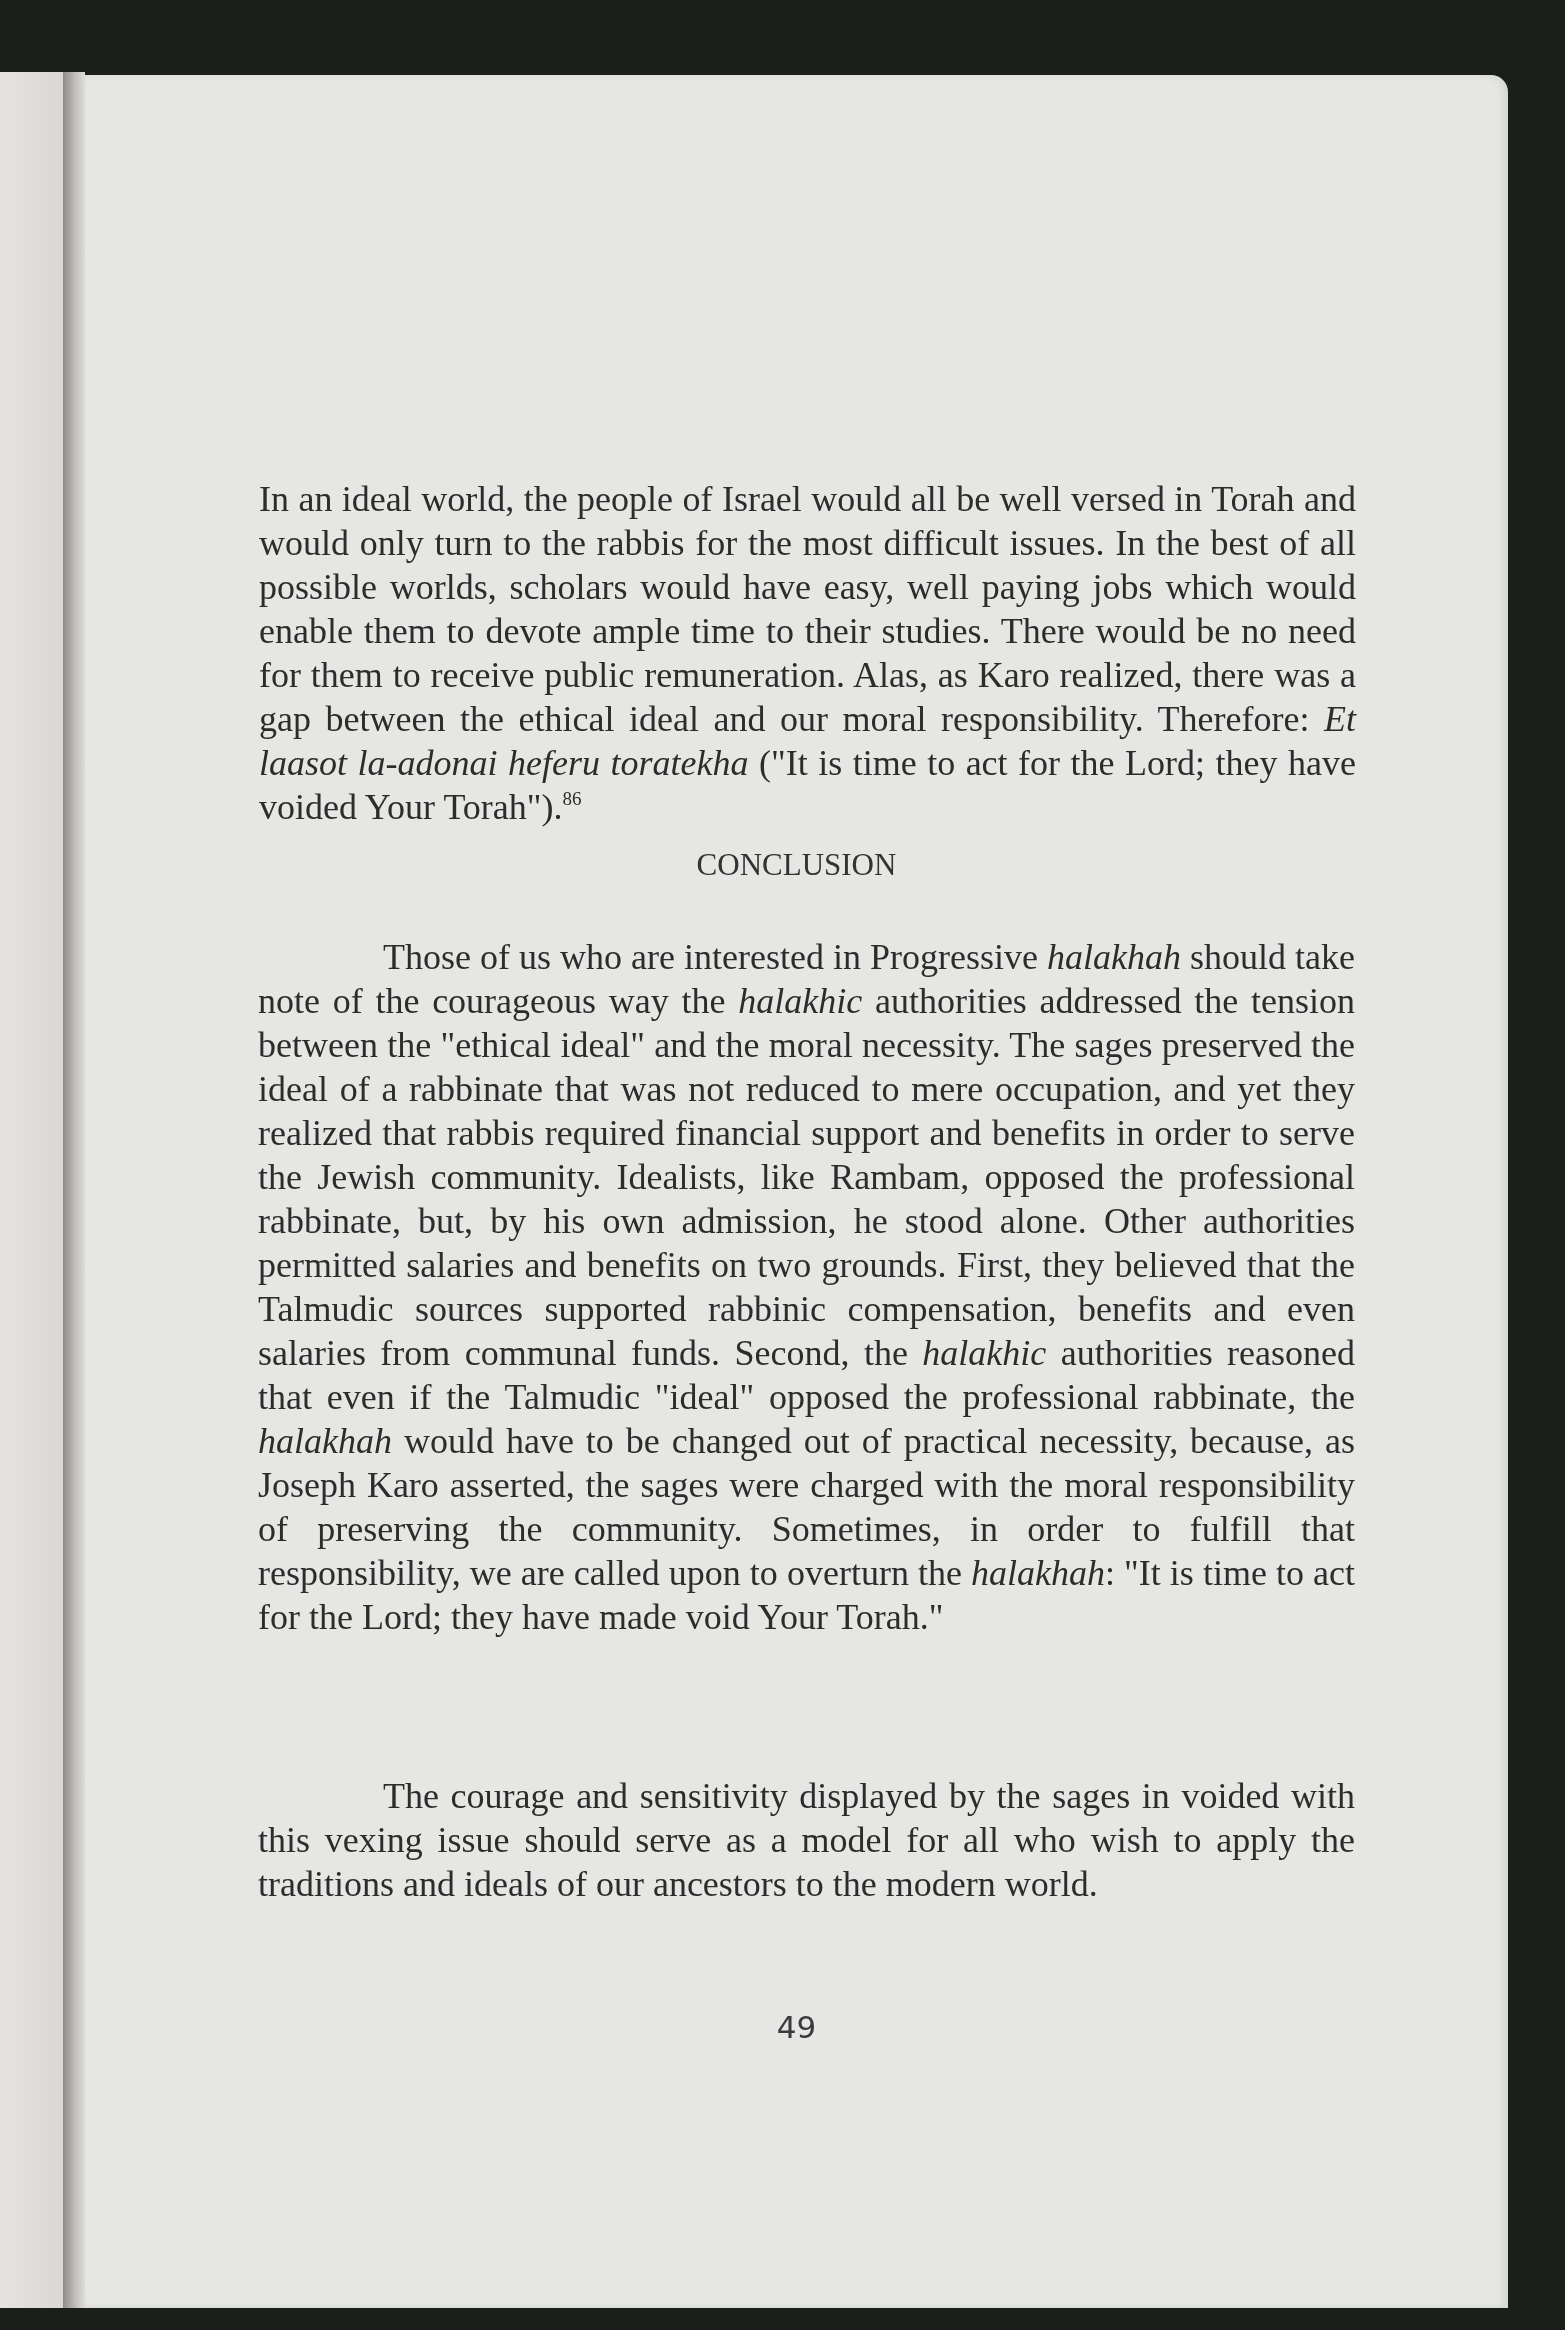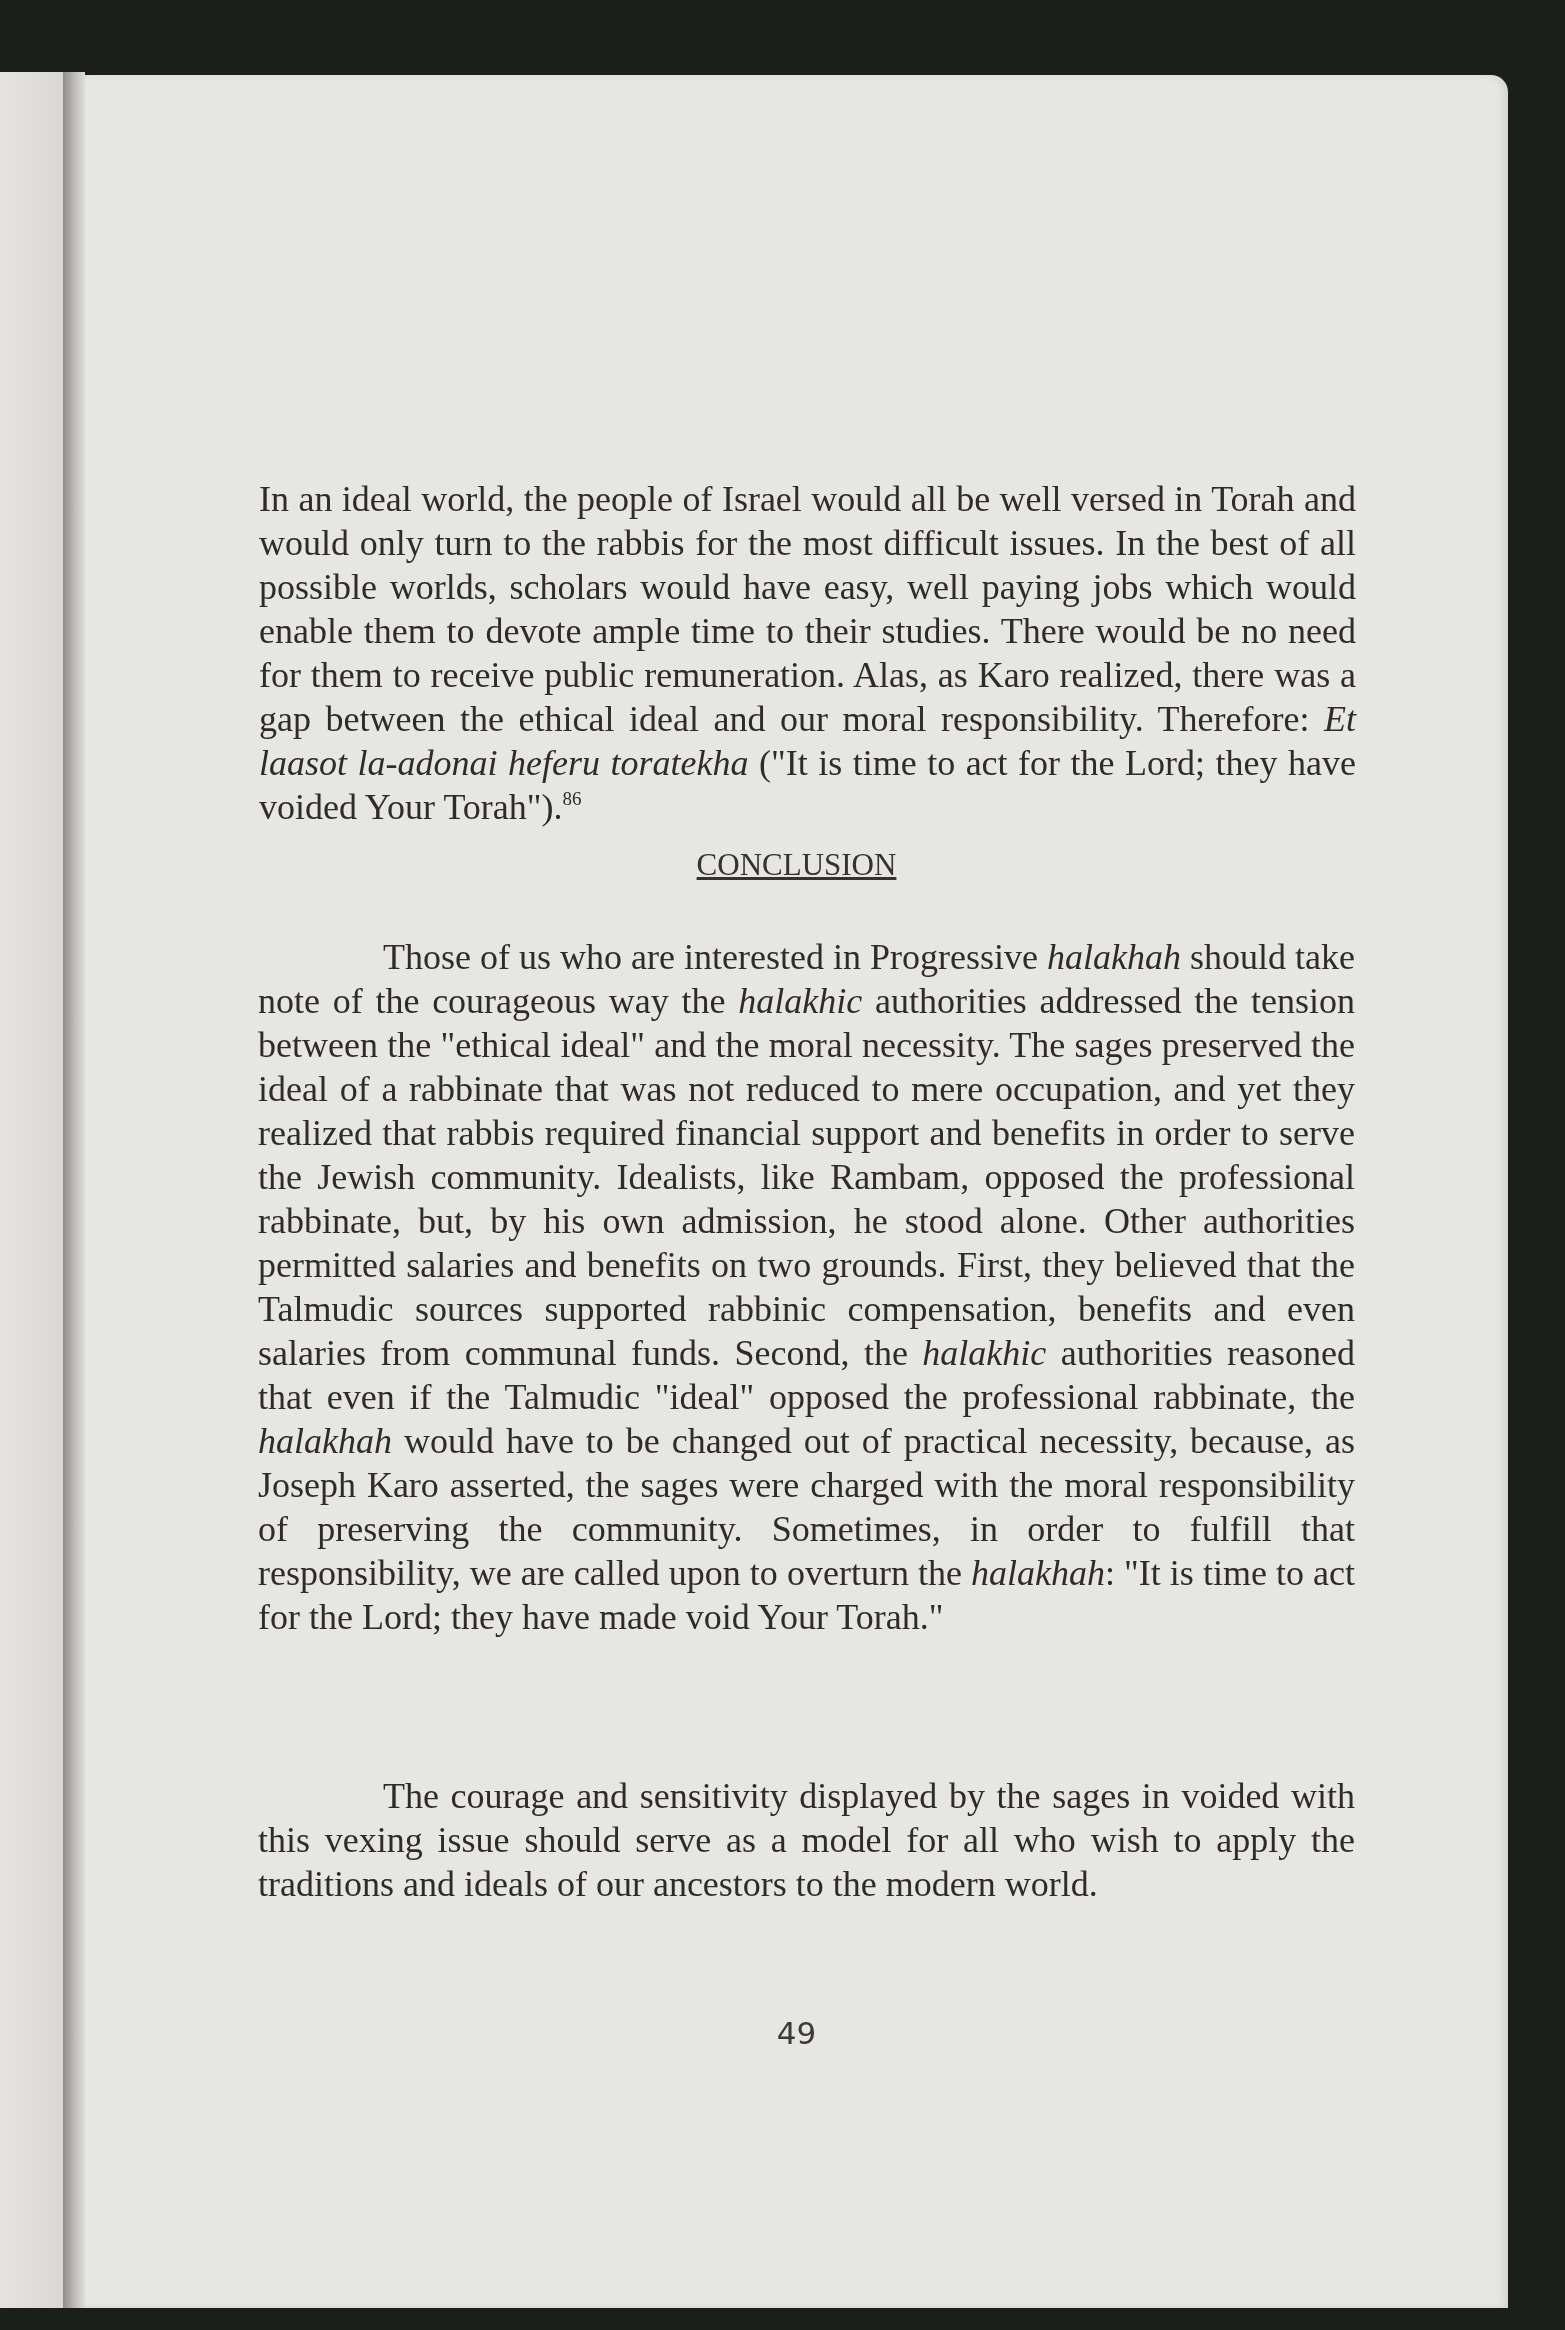--- a/index.html
+++ b/index.html
@@ -46,37 +46,37 @@
   }
   .p2 { top: 935px; text-indent: 125px; }
   .p3 { top: 1774px; text-indent: 125px; }
   .body-text p { margin: 0; }
   em { font-style: italic; }
   sup { font-size: 19px; vertical-align: 14px; line-height: 0; }
   .page-number {
     position: absolute; top: 2009px; left: 0; width: 100%;
     text-align: center;
     font-family: "DejaVu Sans", sans-serif;
-    font-size: 31px; color: #3c3a3a; margin-top: 6px;
+    font-size: 31px; color: #3c3a3a;
   }
 </style>
 </head>
 <body>
 
 <div class="left-page"></div>
 <div class="gutter"></div>
 
 <div class="page">
 
   <div class="body-text p1">
     <p><span>In an ideal world, the people of Israel would all be well versed in Torah and would only turn to the rabbis for the most difficult issues. In the best of all possible worlds, scholars would have easy, well paying jobs which would enable them to devote ample time to their studies. There would be no need for them to receive public remuneration. Alas, as Karo realized, there was a gap between the ethical ideal and our moral responsibility. Therefore: </span><em>Et laasot la-adonai heferu toratekha</em><span> ("It is time to act for the Lord; they have voided Your Torah").</span><sup>86</sup></p>
   </div>
 </div>
 
-<div class="section-head" style="position:absolute;left:85px;width:1423px;text-decoration:underline;">CONCLUSION</div>
+<div class="section-head" style="position:absolute;left:85px;width:1423px;">CONCLUSION</div>
 
 <div class="body-text p2" style="left:258px;">
   <p><span>Those of us who are interested in Progressive </span><em>halakhah</em><span> should take note of the courageous way the </span><em>halakhic</em><span> authorities addressed the tension between the "ethical ideal" and the moral necessity. The sages preserved the ideal of a rabbinate that was not reduced to mere occupation, and yet they realized that rabbis required financial support and benefits in order to serve the Jewish community. Idealists, like Rambam, opposed the professional rabbinate, but, by his own admission, he stood alone. Other authorities permitted salaries and benefits on two grounds. First, they believed that the Talmudic sources supported rabbinic compensation, benefits and even salaries from communal funds. Second, the </span><em>halakhic</em><span> authorities reasoned that even if the Talmudic "ideal" opposed the professional rabbinate, the </span><em>halakhah</em><span> would have to be changed out of practical necessity, because, as Joseph Karo asserted, the sages were charged with the moral responsibility of preserving the community. Sometimes, in order to fulfill that responsibility, we are called upon to overturn the </span><em>halakhah</em><span>: "It is time to act for the Lord; they have made void Your Torah."</span></p>
 </div>
 
 <div class="body-text p3" style="left:258px;">
   <p>The courage and sensitivity displayed by the sages in voided with this vexing issue should serve as a model for all who wish to apply the traditions and ideals of our ancestors to the modern world.</p>
 </div>
 
 <div class="page-number" style="left:85px;width:1423px;">49</div>

